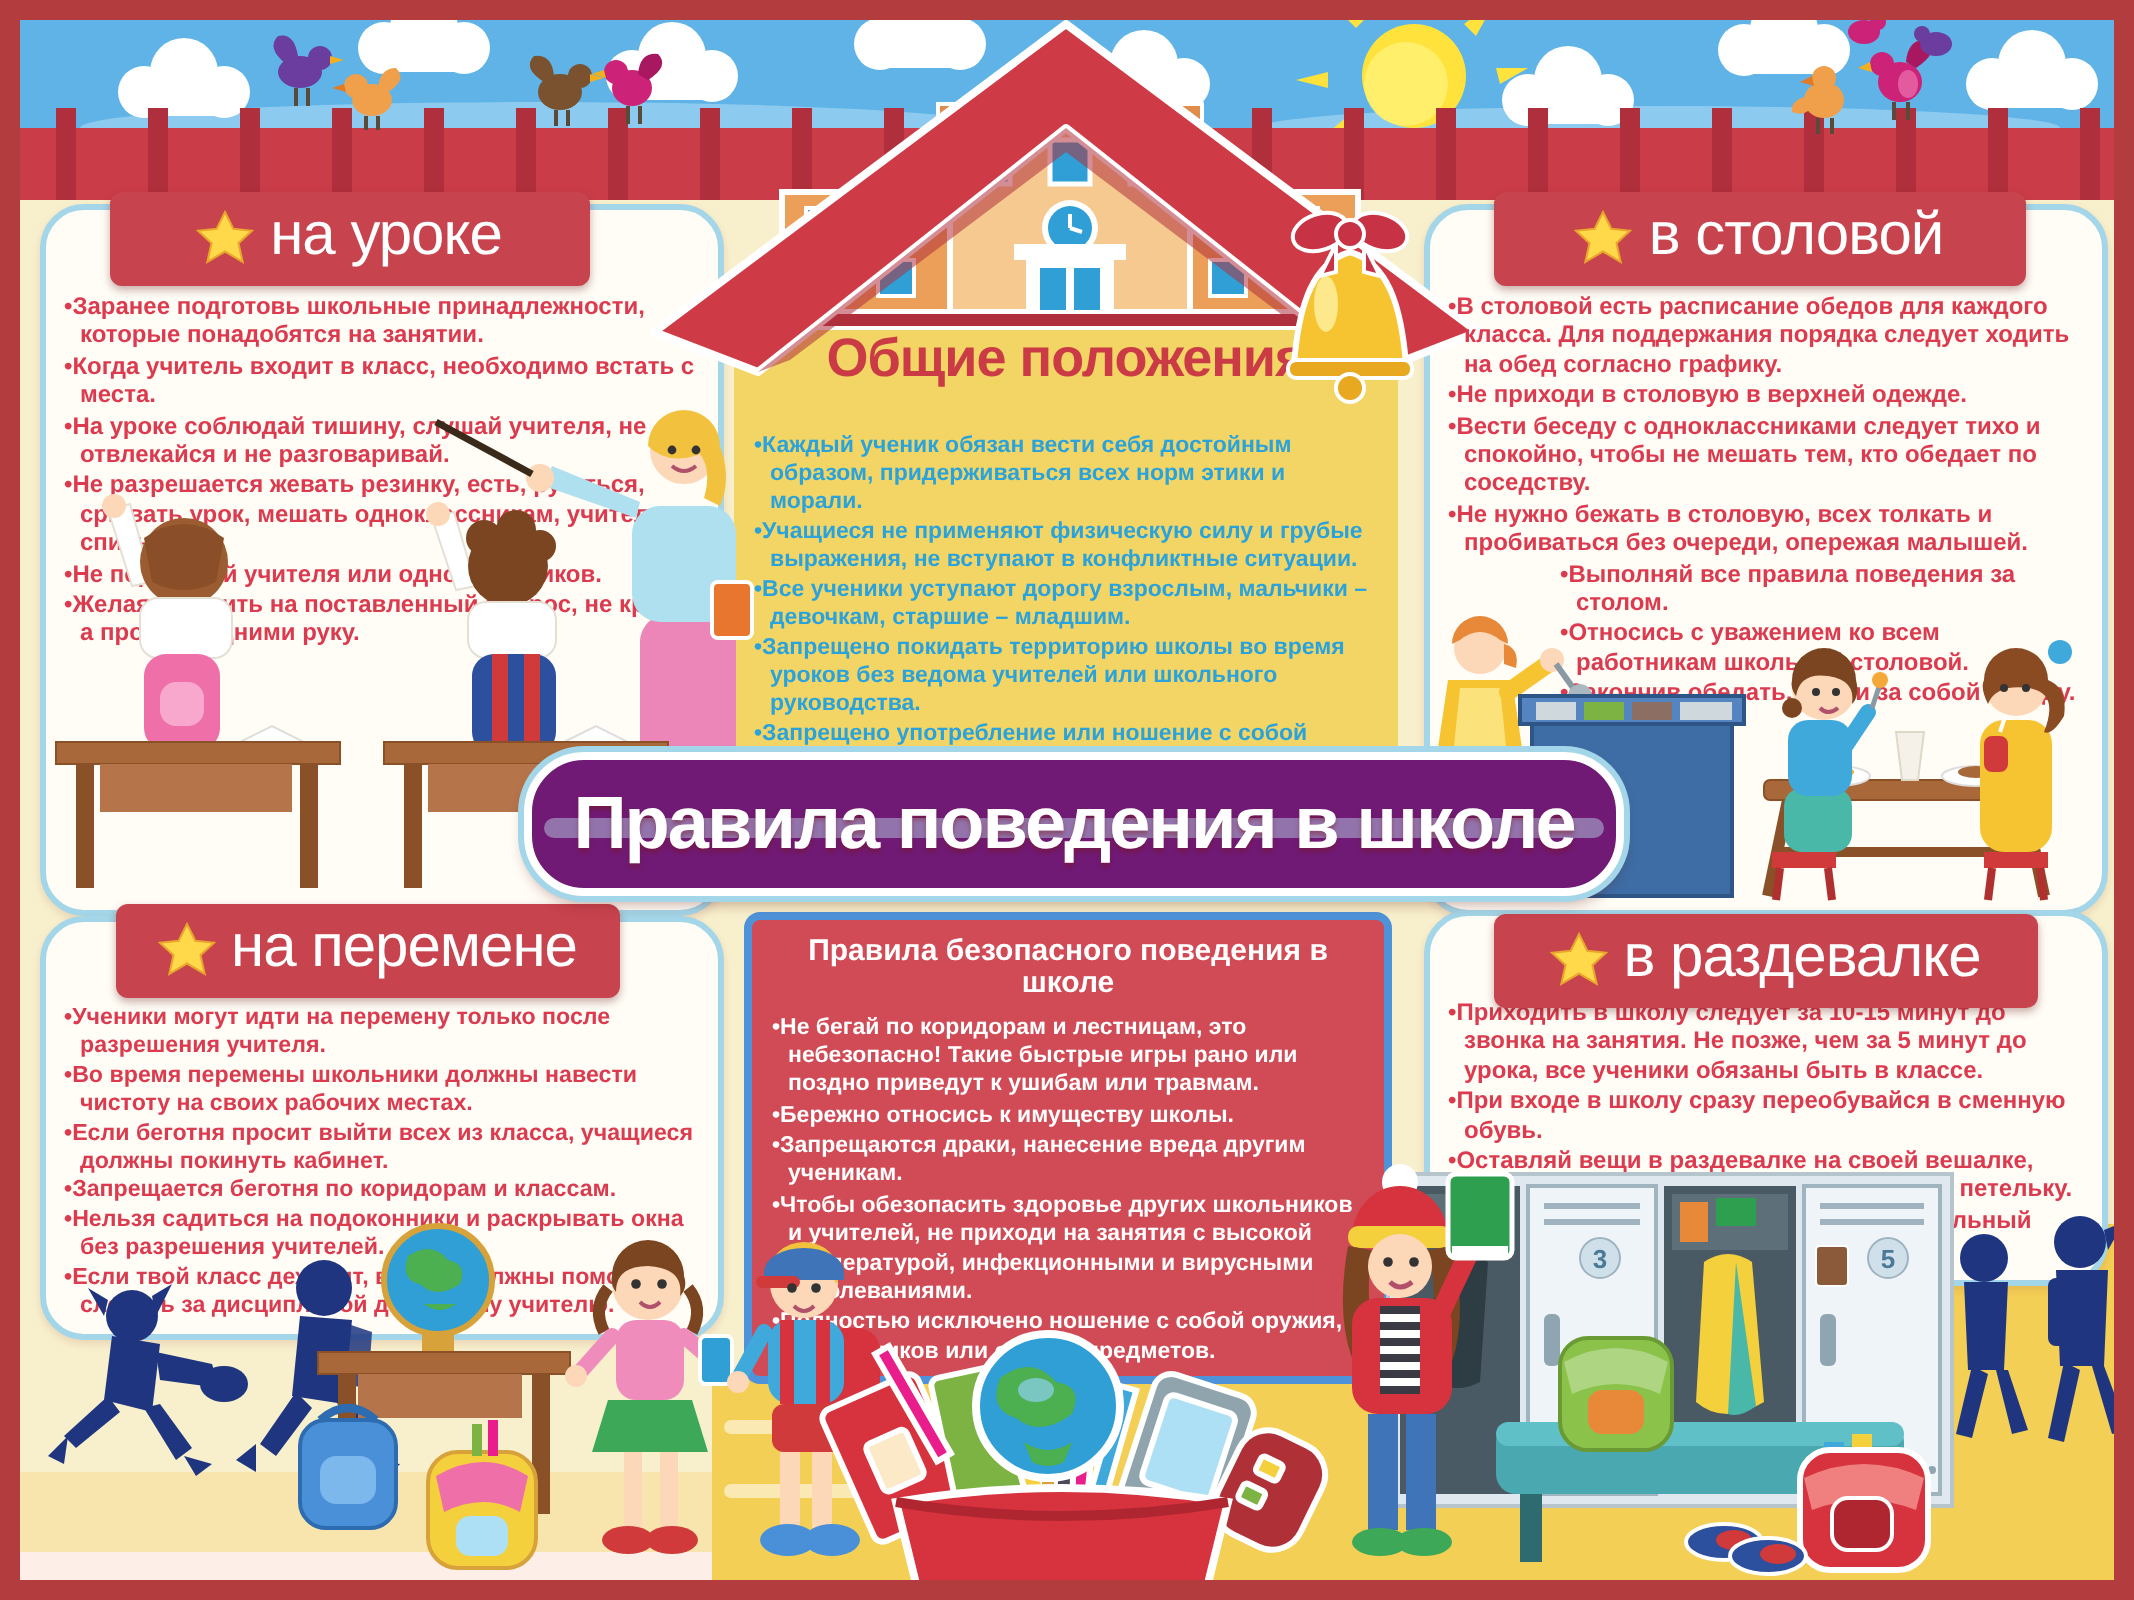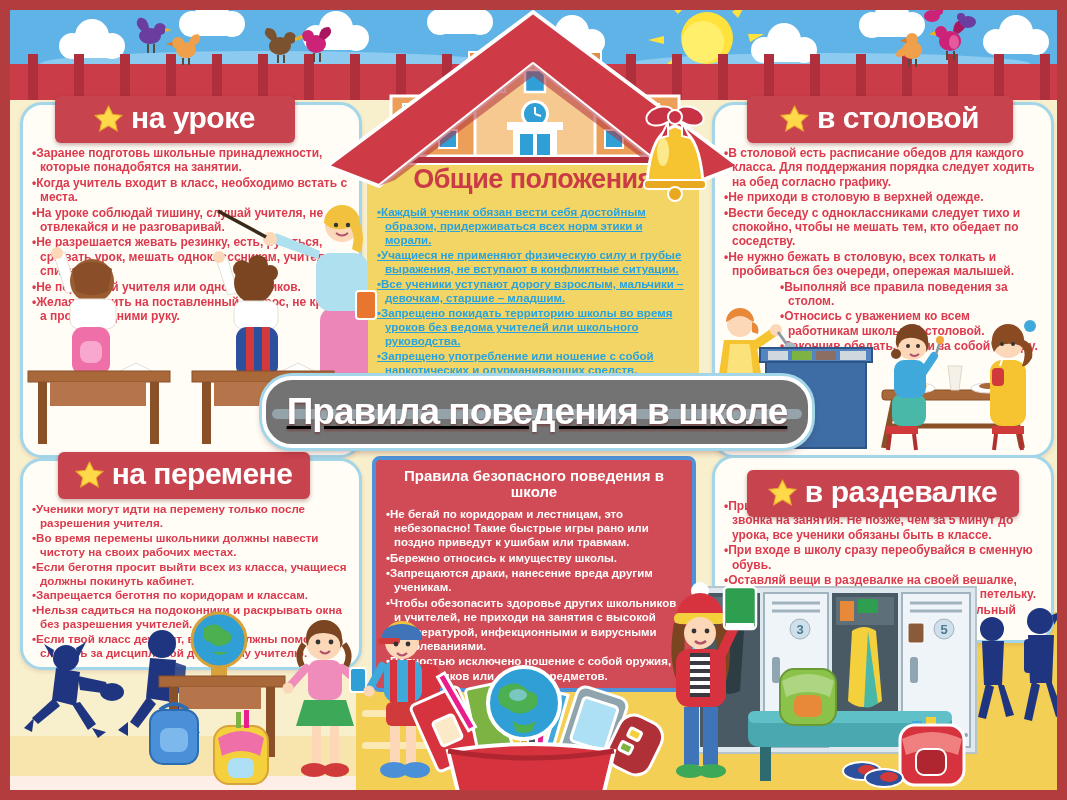--- a/index.html
+++ b/index.html
@@ -14,44 +14,44 @@
   .floor-right{left:648px;top:602px;right:0;bottom:0;background:#f4cf55;z-index:1;}
   .floor-center{left:346px;top:676px;width:302px;bottom:0;background:#f4cf55;z-index:1;}
   .floor-left{left:0;top:726px;width:346px;bottom:0;background:#f7e5ad;z-index:1;}
   .floor-left-strip{left:0;bottom:0;width:346px;height:14px;background:#fdeee8;z-index:1;}
   .floor-stripe{height:7px;background:rgba(255,255,255,.55);z-index:1;border-radius:4px;}
 
   
   .card{background:#fffdf6;border:3px solid #a3d6e8;border-radius:22px;z-index:2;
         box-shadow:0 2px 4px rgba(150,60,60,.15);}
   .hdr{background:#c7434e;border-radius:6px;z-index:4;display:flex;align-items:center;
-       justify-content:center;gap:9px;color:#fff;font-weight:bold;font-size:30px;
+       justify-content:center;gap:9px;color:#fff;font-weight:normal;font-size:30px;
        letter-spacing:-0.5px;box-shadow:0 2px 4px rgba(100,20,20,.35);padding-bottom:3px;}
   .hdr .star{flex:0 0 auto;}
 
   ul.rules{margin:0;padding:0;list-style:none;font-weight:bold;color:#dc3a4e;
            font-size:12px;line-height:1.2;}
   ul.rules li{padding-left:8px;text-indent:-8px;margin:0 0 1px 0;}
   ul.rules li::before{content:"•";}
   ul.rules.sub{margin-left:56px;}
-  ul.rules.blue{color:#2aa3dd;font-size:11.5px;line-height:1.22;text-decoration:underline;}
+  ul.rules.blue{color:#2aa3dd;font-size:11.5px;line-height:1.22;}
   ul.rules.white{color:#ffffff;font-size:11.5px;line-height:1.25;}
 
   .panel-yellow{background:#f2d564;border-radius:10px;z-index:2;padding:6px 10px;}
   .panel-yellow .ptitle{color:#ca3b46;font-weight:bold;font-size:27px;text-align:center;
-                        margin:0 0 10px 0;letter-spacing:-0.5px;}
+                        margin:0 0 21px 0;letter-spacing:-0.5px;}
   .panel-red{background:#d04b55;border:4px solid #4e93d9;border-radius:8px;z-index:2;
              padding:6px 10px;}
   .panel-red .ptitle{color:#fff;font-weight:bold;font-size:15px;text-align:center;
                      line-height:1.05;margin:2px 0 7px 0;}
 
-  .banner{left:252px;top:366px;width:542px;height:64px;background:#737373;
+  .banner{left:252px;top:366px;width:542px;height:64px;background:#701a75;
           border:4px solid #ffffff;border-radius:30px;z-index:6;
           box-shadow:0 0 0 3px #a3d6e8,0 4px 7px rgba(100,20,20,.35);
-          display:flex;align-items:center;justify-content:center;text-decoration:underline;}
+          display:flex;align-items:center;justify-content:center;}
   .banner::before{content:"";position:absolute;left:6px;right:6px;top:45%;height:16%;
           background:rgba(190,225,240,.45);border-radius:8px;}
   .banner .btxt{position:relative;color:#fff;font-weight:bold;font-size:37px;
           letter-spacing:-1px;white-space:nowrap;text-shadow:0 2px 2px rgba(120,20,20,.4);}
 
   .z3{z-index:3;} .z4{z-index:4;} .z5{z-index:5;}
 </style>
 </head>
 <body>
 
@@ -518,21 +518,21 @@
       <path d="M112,66 q12,8 24,0 l-4,10 q-8,4 -16,0z" fill="#4caf50"></path>
       <ellipse cx="118" cy="40" rx="9" ry="6" fill="#8ed0f0" opacity="0.7"></ellipse>
       <path d="M124,86 l0,10" stroke="#d8a23a" stroke-width="6"></path>
       <rect x="108" y="96" width="32" height="9" rx="4" fill="#d8a23a" stroke="#fff" stroke-width="2"></rect>
     </g>
     <path d="M48,96 Q131,82 214,96 L202,145 L60,145 Z" fill="#d6333e" stroke="#fff" stroke-width="4"></path>
     <path d="M48,96 Q131,110 214,96" fill="none" stroke="#b02630" stroke-width="5"></path>
   </svg>
 
   <div class="abs card" style="left:702px;top:445px;width:336px;height:182px;"></div>
-  <div class="abs hdr" style="left:737px;top:460px;width:272px;height:44px;">
+  <div class="abs hdr" style="left:737px;top:447px;width:272px;height:44px;">
     <svg class="star" width="27" height="27" viewBox="0 0 26 26">
       <polygon points="13,1 17,9 26,10 19.5,16 21.5,25 13,20 4.5,25 6.5,16 0,10 9,9" fill="#ffd94a" stroke="#e8a62c" stroke-width="1"></polygon>
     </svg>
     <span>в раздевалке</span>
   </div>
   <ul class="abs rules" style="left:714px;top:489px;width:318px;z-index:3;">
         <li>Приходить в школу следует за 10-15 минут до звонка на занятия. Не позже, чем за 5 минут до урока, все ученики обязаны быть в классе.</li>
         <li>При входе в школу сразу переобувайся в сменную обувь.</li>
         <li>Оставляй вещи в раздевалке на своей вешалке, для этого верхняя одежда должна иметь петельку.</li>
         <li>Для сменной обуви не забывай вместительный мешок.</li>

